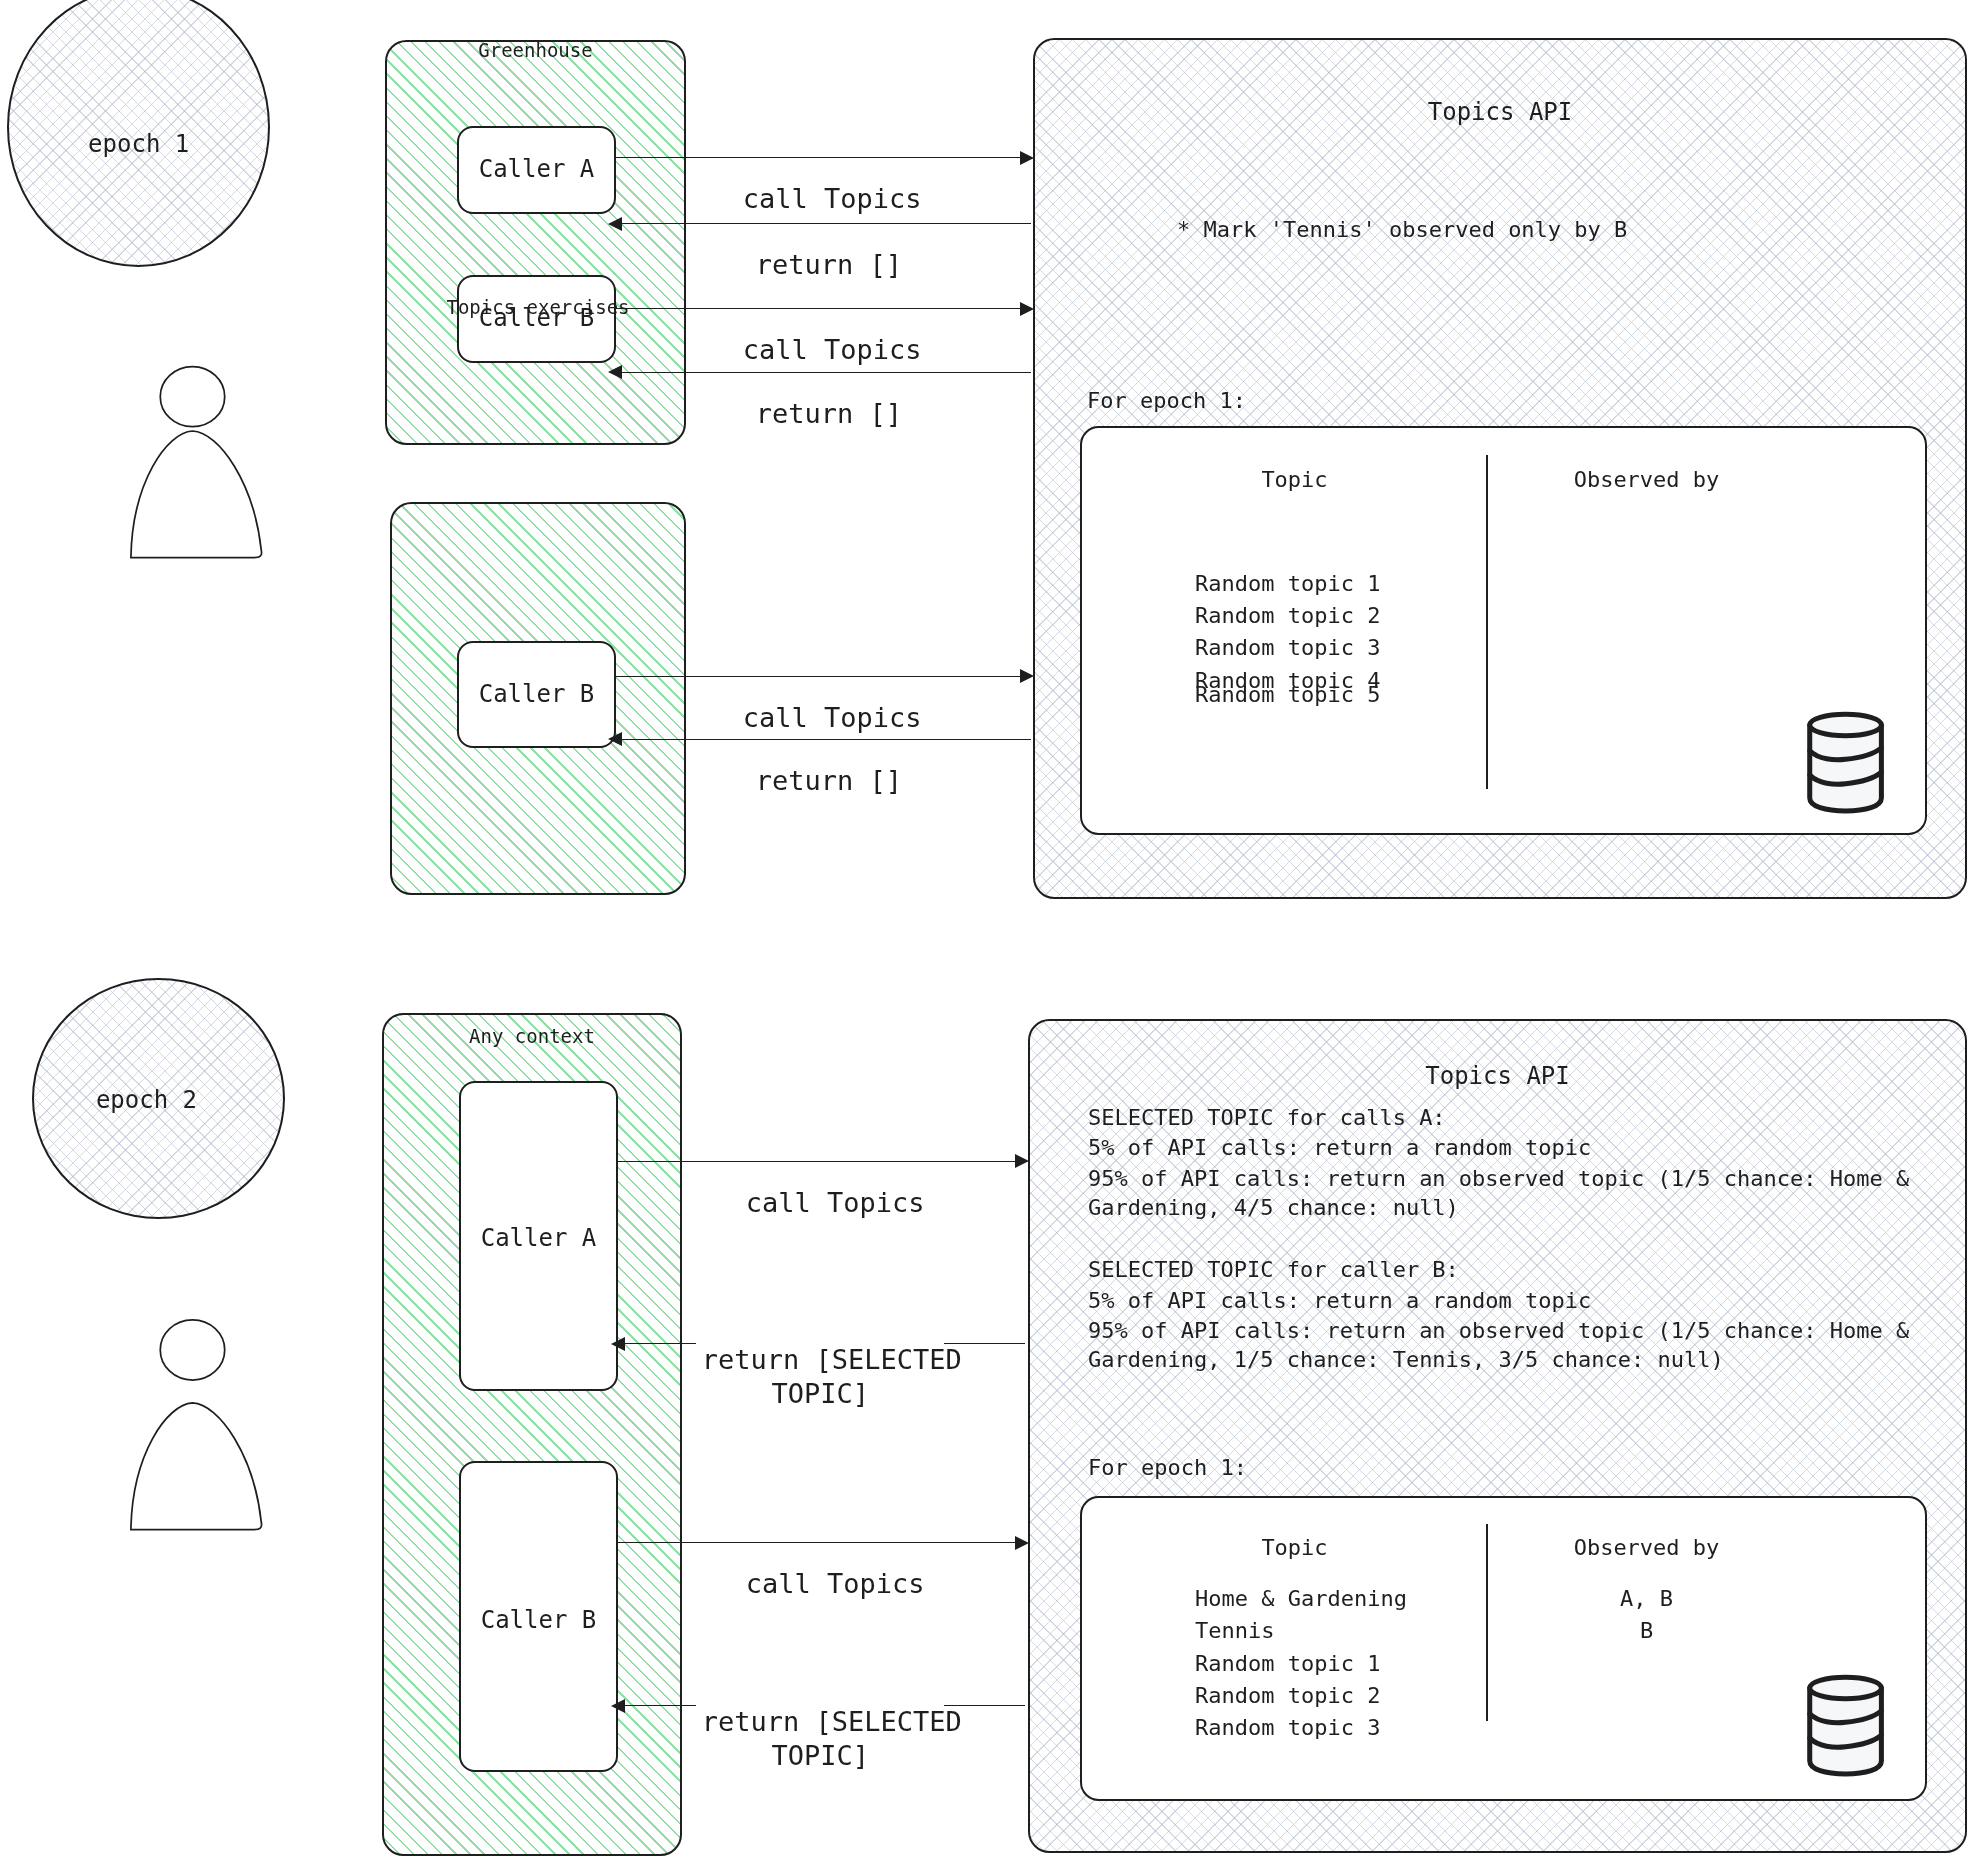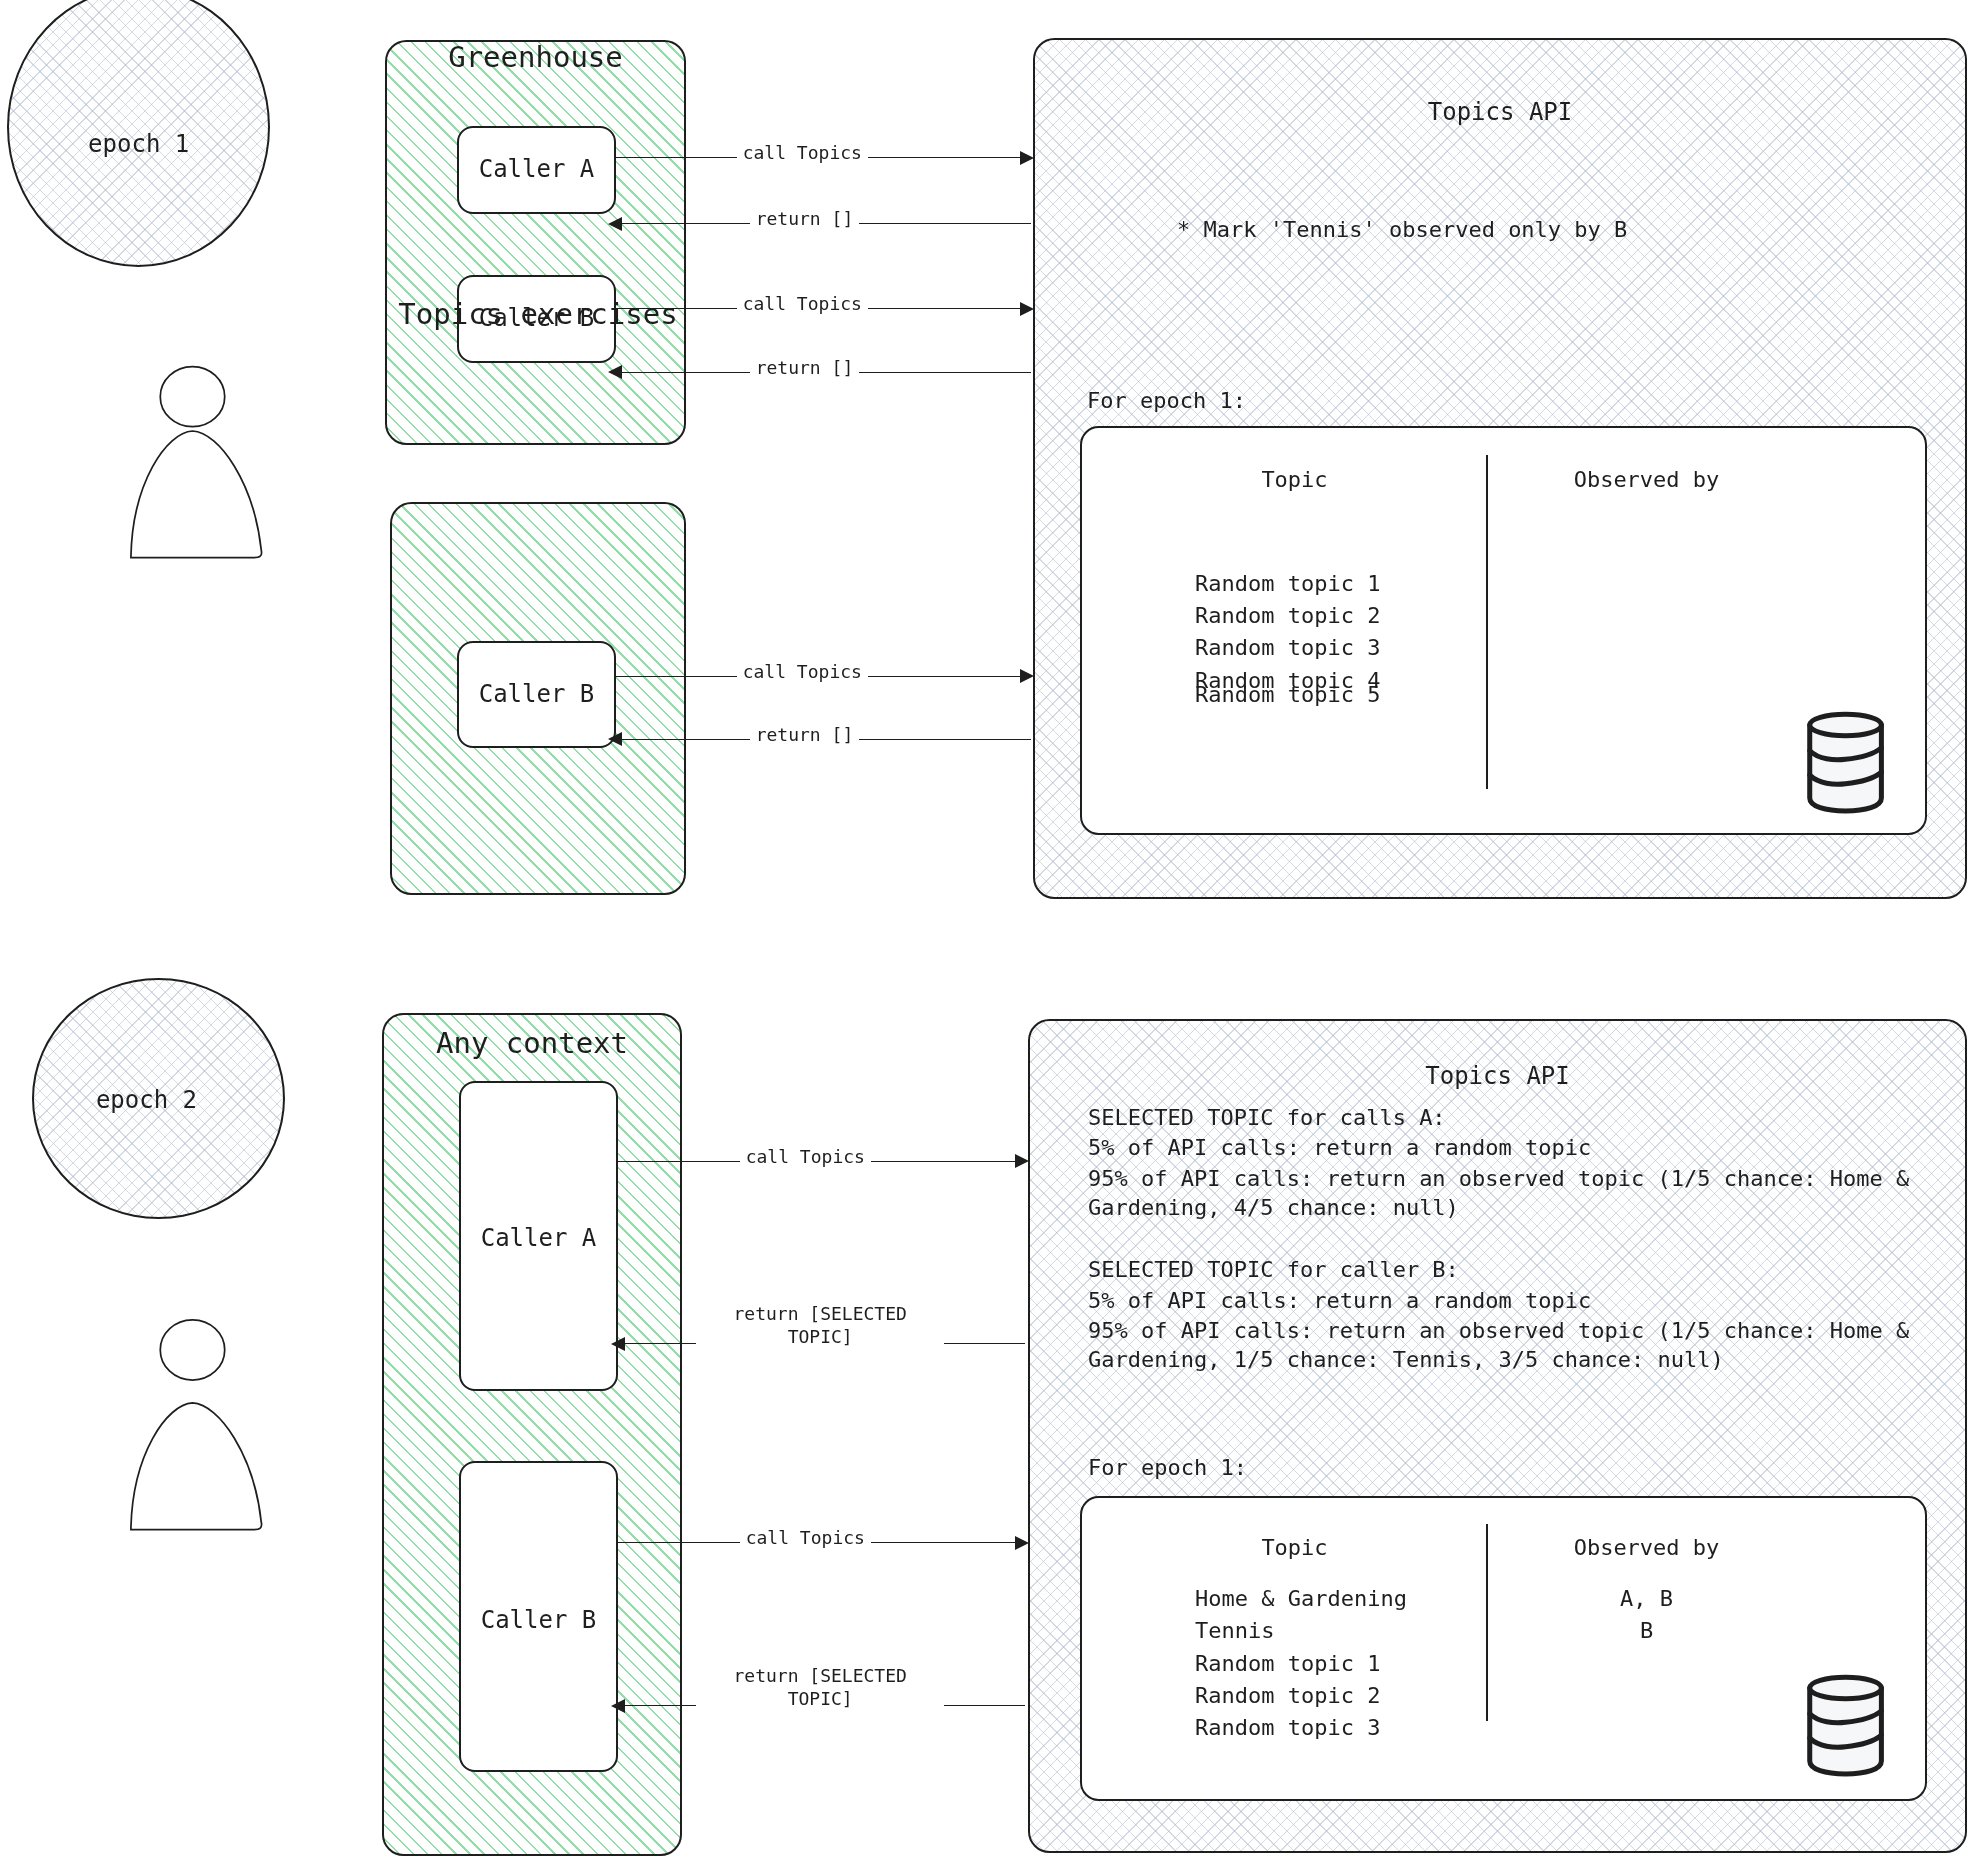--- a/index.html
+++ b/index.html
@@ -51,46 +51,47 @@
   
   .t{
     font-family:"DejaVu Sans Mono", monospace;
     color:#1e1e1e;
     line-height:1.32;
     white-space:pre;
   }
   .t-wrap{white-space:normal;}
   .c{text-align:center;}
   .fs-31{font-size:22px;}
-  .fs-32{font-size:29px;}
+  .fs-32{font-size:19px;}
   .fs-33{font-size:24px;}
 
   
   .edge{position:absolute;height:0;border-top:1.9px solid #1e1e1e;}
   .arrowhead{position:absolute;width:0;height:0;}
   .arrow-right{
     border-top:7.2px solid transparent;
     border-bottom:7.2px solid transparent;
     border-left:14.3px solid #1e1e1e;
   }
   .arrow-left{
     border-top:7.2px solid transparent;
     border-bottom:7.2px solid transparent;
     border-right:14.3px solid #1e1e1e;
   }
   .edge-label{
     position:absolute;
     background:#fff;
     padding:0 5.7px;
     font-family:"DejaVu Sans Mono", monospace;
-    font-size:18px;
+    font-size:27px;
     color:#1e1e1e;
     text-align:center;
     line-height:1.25;
     white-space:pre;
+    margin-top:40px;
   }
 
   
   .vdiv{position:absolute;width:0;border-left:2.2px solid #1e1e1e;}
 
   .db-icon{position:absolute;}
 </style>
 </head>
 <body>
 

